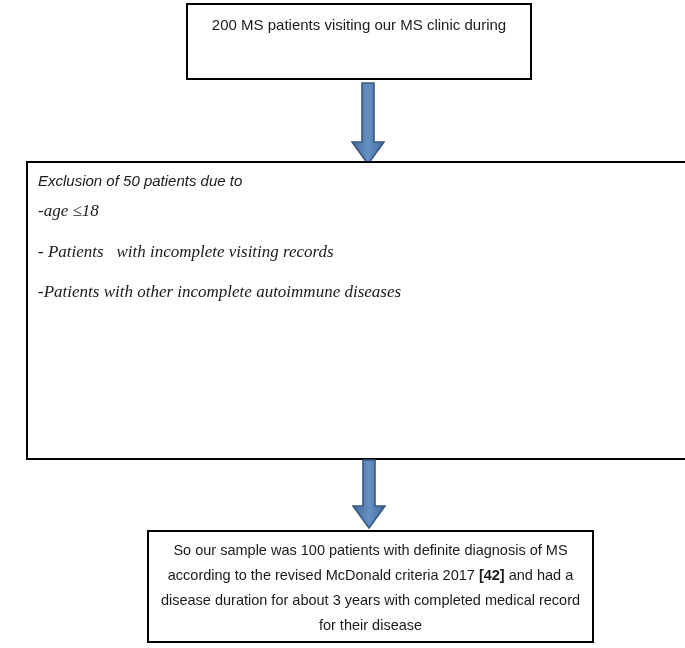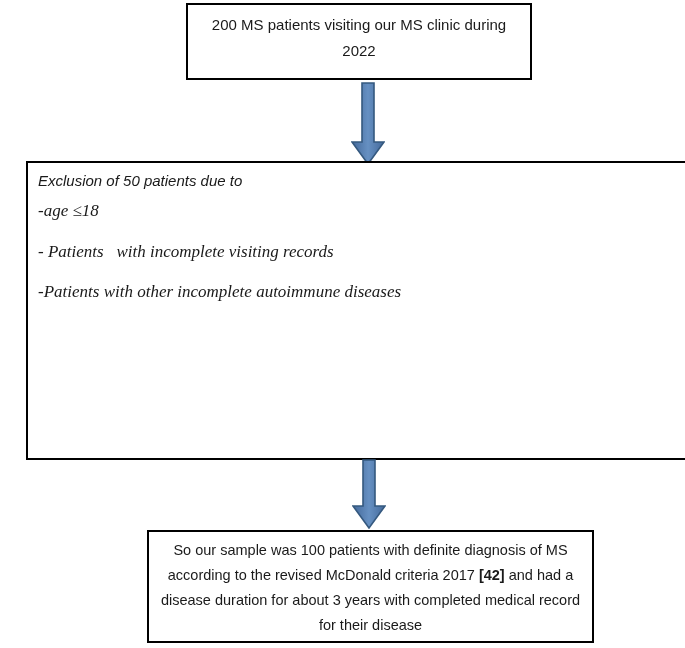--- a/index.html
+++ b/index.html
@@ -65,21 +65,20 @@
   .arrow.a1 { left: 327px; top: 82px; }
   .arrow.a2 { left: 328px; top: 459px; }
 </style>
 </head>
 <body>
 
 <div class="stage">
 
   <div class="box start">
     <div>200 MS patients visiting our MS clinic during</div>
-    <div>2022</div>
   </div>
 
   <svg class="arrow a1" width="34" height="83" viewBox="0 0 34 83">
     <defs>
       <linearGradient id="arrowGrad1" x1="0" y1="0" x2="1" y2="0">
         <stop offset="0" style="stop-color:var(--arrow-edge)"></stop>
         <stop offset="0.5" style="stop-color:var(--arrow-center)"></stop>
         <stop offset="1" style="stop-color:var(--arrow-edge)"></stop>
       </linearGradient>
     </defs>

